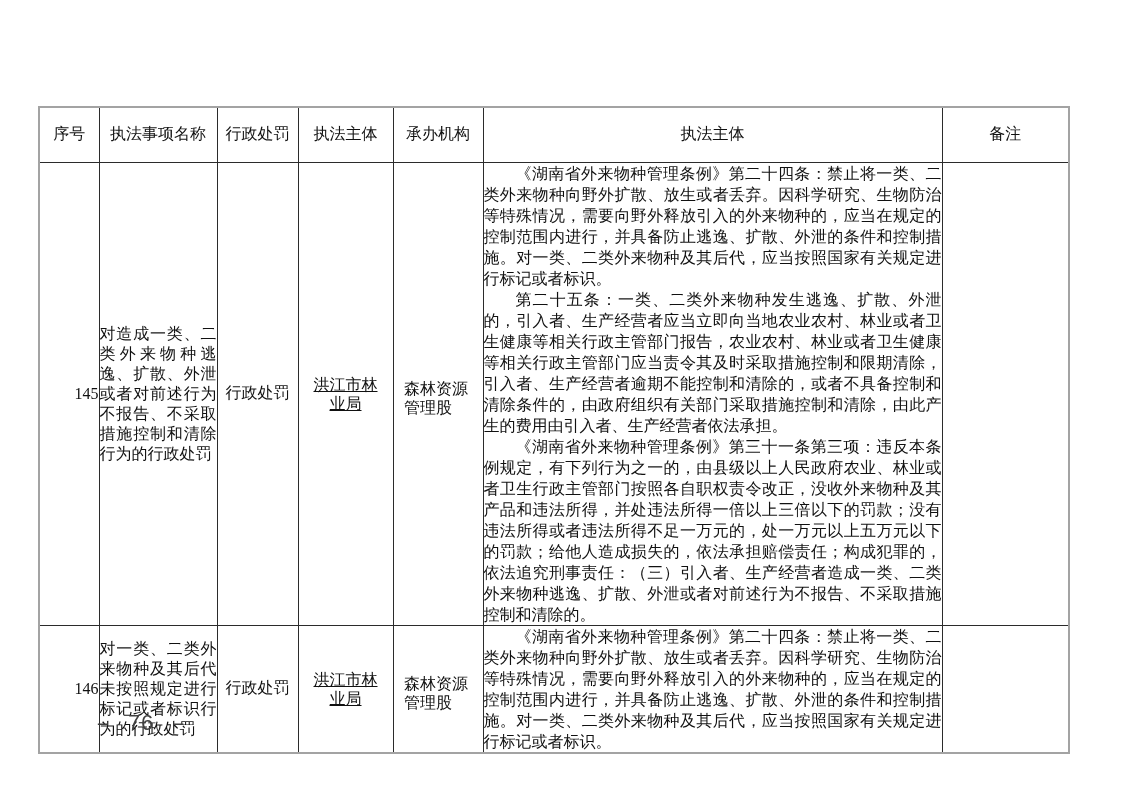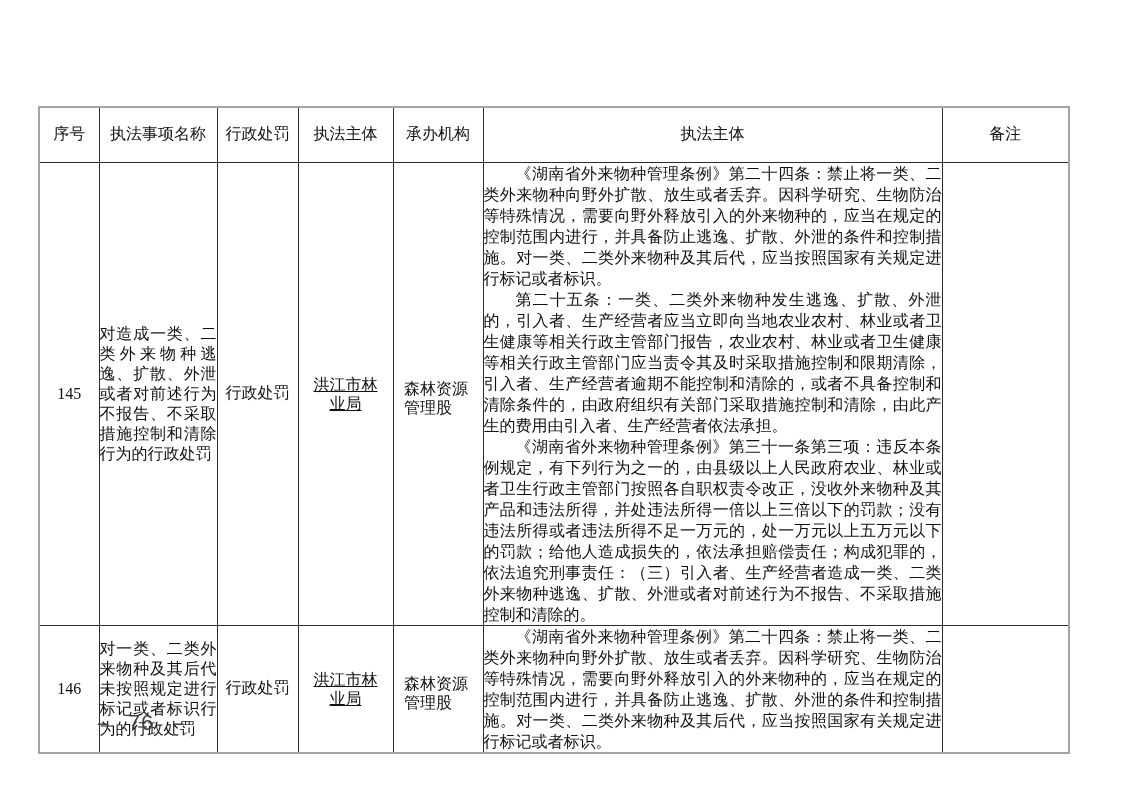--- a/index.html
+++ b/index.html
@@ -34,21 +34,21 @@
     font-size: 16px;
     vertical-align: middle;
     padding: 0;
     overflow: hidden;
   }
   tr.head-row { height: 55px; }
   tr.row-145  { height: 412px; }
   tr.row-146  { height: 115px; }
   th.hcell { text-align: center; }
   td.num-cell {
-    text-align: center;
+    text-align: right;
     font-family: "Liberation Serif", serif;
     font-size: 17px;
   }
   td.name-cell { padding: 0 9px; }
   td.name-cell .name-text {
     text-align: justify;
     text-justify: inter-character;
     line-height: 20px;
   }
   td.cat-cell { text-align: center; }

